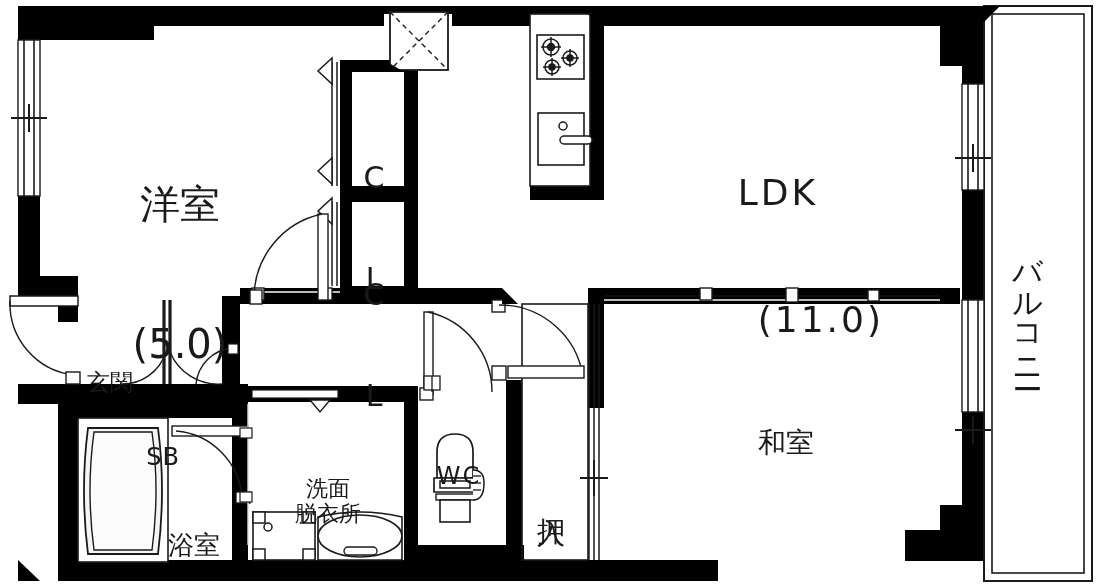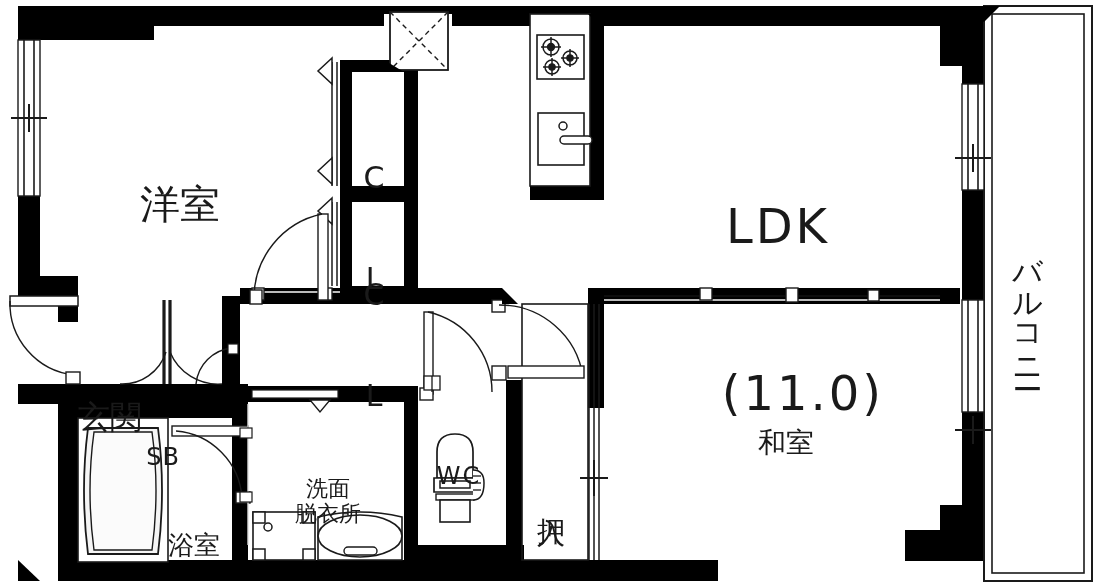--- a/index.html
+++ b/index.html
@@ -276,42 +276,43 @@
     <path d="M698 560 L718 581 L698 581 Z"></path>
     <path d="M588 14 L604 14 L604 30 Z"></path>
     <path d="M530 186 L546 200 L530 200 Z"></path>
     <path d="M384 60 L404 72 L384 72 Z"></path>
     <path d="M502 288 L518 304 L502 304 Z"></path>
   </g>
 </svg>
 
 <div class="lbl" style="left:80px;top:92px;width:200px;font-size:40px;">
   <div>洋室</div>
-</div>
-
-<div class="lbl" style="left:672px;top:92px;width:212px;font-size:48px;letter-spacing:3px;">
+  <div style="margin-top:6px;">(5.0)</div>
+</div>
+
+<div class="lbl" style="left:672px;top:92px;width:212px;font-size:36px;letter-spacing:3px;">
   <div>LDK</div>
   <div style="margin-top:6px;text-align:right;">(11.0)</div>
 </div>
 
 <div class="lbl" style="left:686px;top:364px;width:200px;font-size:28px;">
   <div>和室</div>
   
 </div>
 
 <div class="lbl" style="left:254px;top:428px;width:148px;font-size:22px;">
   <div>洗面
 脱衣所</div>
 </div>
 
 <div class="lbl" style="left:146px;top:473px;width:96px;font-size:26px;">
   <div>浴室</div>
 </div>
 
-<div class="lbl" style="left:50px;top:328px;width:120px;font-size:32px;">
+<div class="lbl" style="left:50px;top:320px;width:120px;font-size:23px;font-family:Liberation Mono, monospace;">
   <div>玄関</div>
 </div>
 
 <div class="lbl" style="left:423px;top:409px;width:72px;font-size:24px;letter-spacing:2px;">
   <div>WC</div>
 </div>
 
 <div class="lbl" style="left:131px;top:390px;width:64px;font-size:24px;letter-spacing:1px;">
   <div>SB</div>
 </div>

